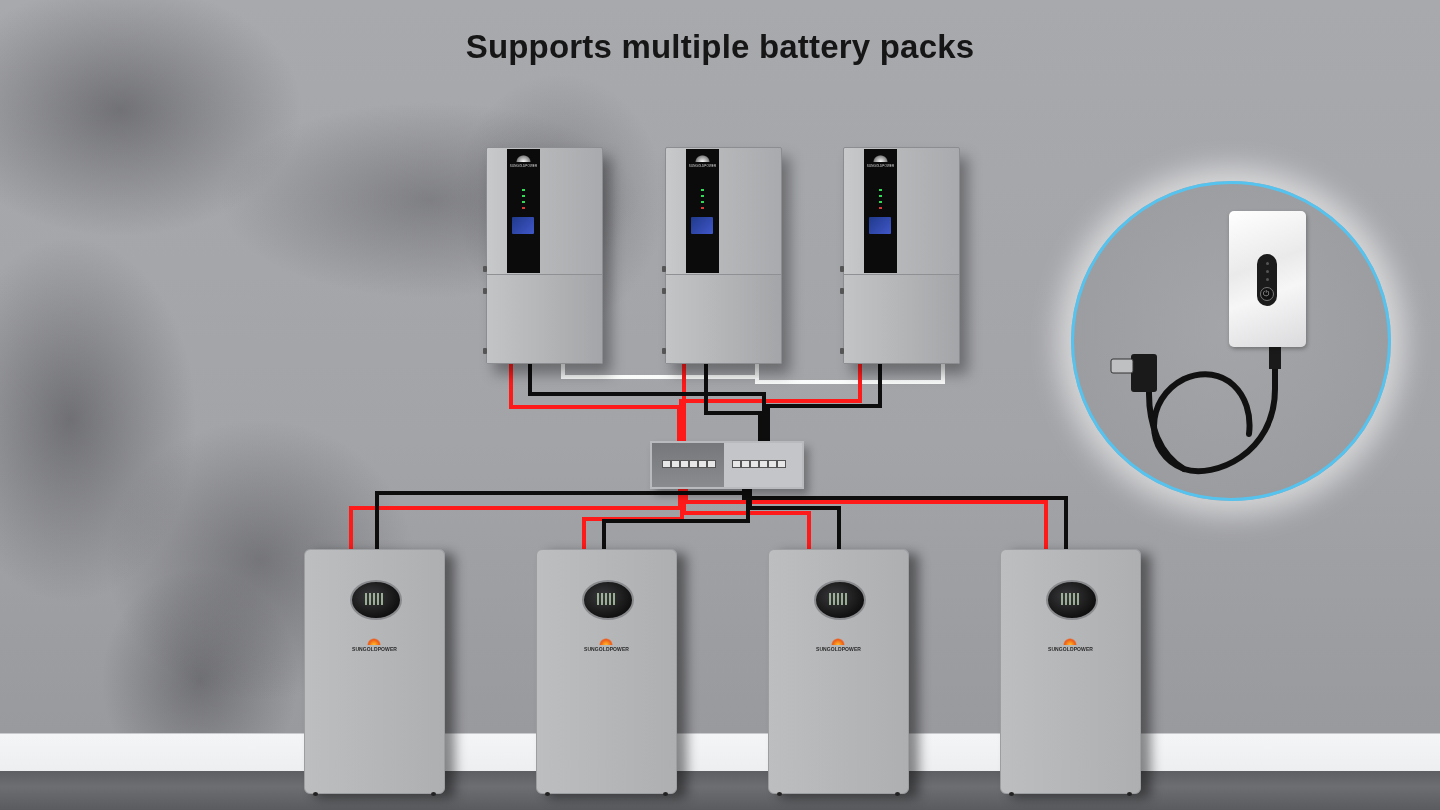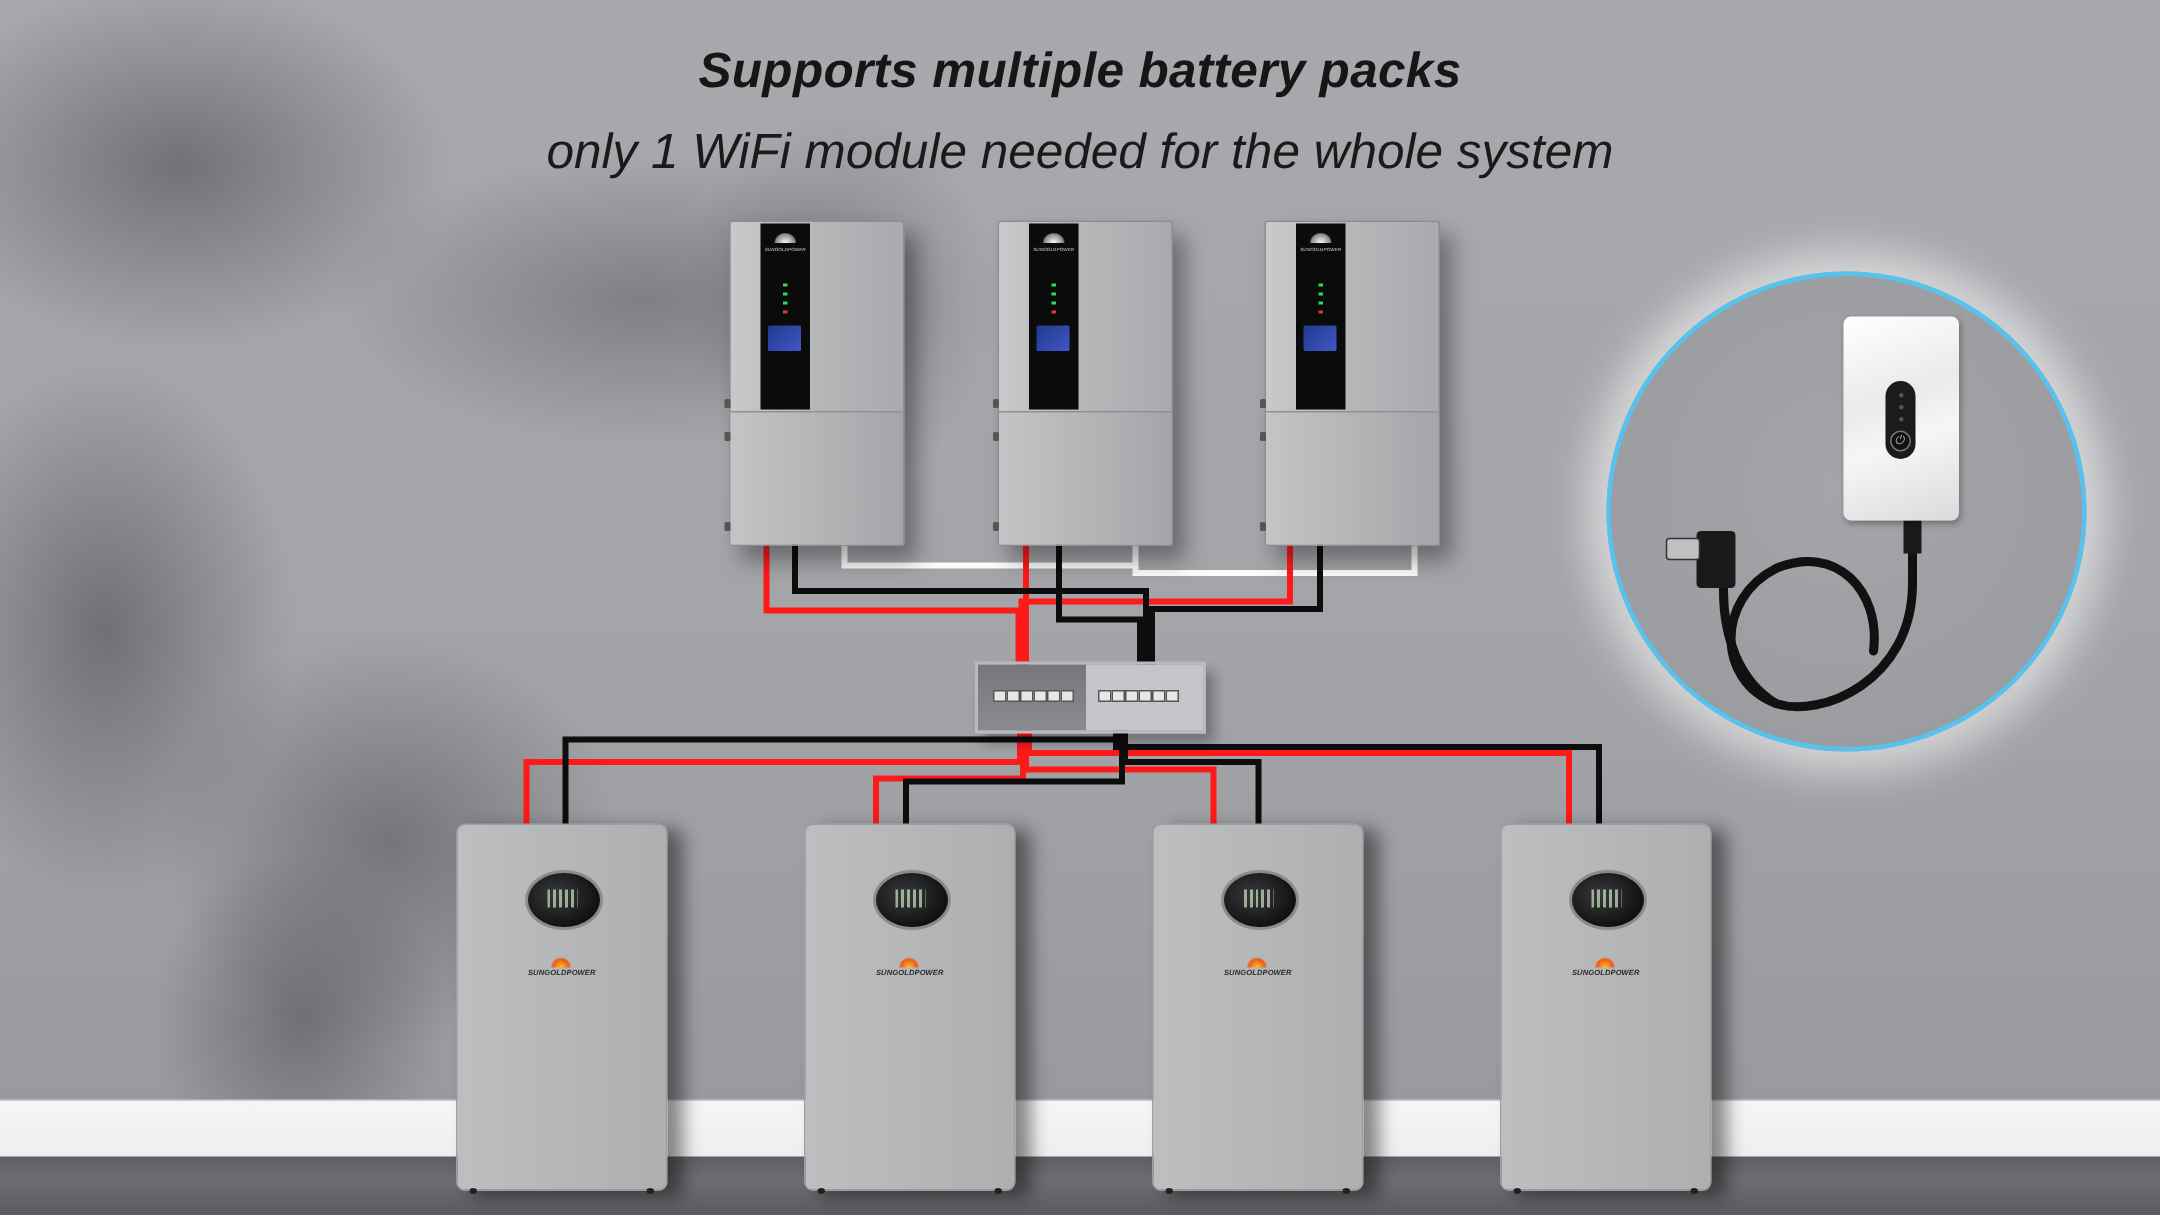--- a/index.html
+++ b/index.html
@@ -1,18 +1,18 @@
 <!DOCTYPE html>
 <html><head>
 <meta charset="utf-8">
 <style>
   html, body { margin:0; padding:0; }
   body { width:1440px; height:810px; overflow:hidden; position:relative;
          font-family:"Liberation Sans", sans-serif; background:#a9aaae; }
-  .scene { position:absolute; inset:0; overflow:hidden;font-style:italic; }
+  .scene { position:absolute; inset:0; overflow:hidden; }
   .wall { position:absolute; left:0; top:0; width:1440px; height:733px;
     background:
       radial-gradient(ellipse 260px 180px at 120px 110px, rgba(70,70,74,.55), transparent 70%),
       radial-gradient(ellipse 300px 140px at 430px 200px, rgba(80,80,84,.45), transparent 70%),
       radial-gradient(ellipse 180px 260px at 70px 420px, rgba(70,70,74,.55), transparent 70%),
       radial-gradient(ellipse 220px 200px at 260px 560px, rgba(75,75,80,.5), transparent 70%),
       radial-gradient(ellipse 150px 180px at 560px 200px, rgba(70,70,74,.35), transparent 70%),
       radial-gradient(ellipse 140px 160px at 200px 680px, rgba(70,70,74,.5), transparent 70%),
       linear-gradient(180deg,#a8a9ad 0%,#a3a4a8 60%,#999a9e 100%);
   }
@@ -78,21 +78,20 @@
 </style>
 </head>
 <body>
 
 <div class="scene">
   <div class="wall"></div>
   <div class="baseboard"></div>
   <div class="floor"></div>
 
   <h1 class="headline">Supports multiple battery packs</h1>
-  <h2 class="subline" style="font-weight:400;">only 1 WiFi module needed for the whole system</h2>
 
   <svg class="wires" width="1440" height="810">
     <g fill="none" stroke-width="4" stroke-linejoin="miter">
 
       <polyline points="563,362 563,377 757,377 757,362" stroke="#ffffff" stroke-opacity=".95"></polyline>
       <polyline points="757,378 757,382 943,382 943,362" stroke="#ffffff" stroke-opacity=".95"></polyline>
 
       <polyline points="511,362 511,407 679,407 679,445" stroke="#ff1a1a"></polyline>
       <polyline points="684,362 684,445" stroke="#ff1a1a"></polyline>
       <polyline points="860,362 860,401 681,401 681,445" stroke="#ff1a1a"></polyline>

